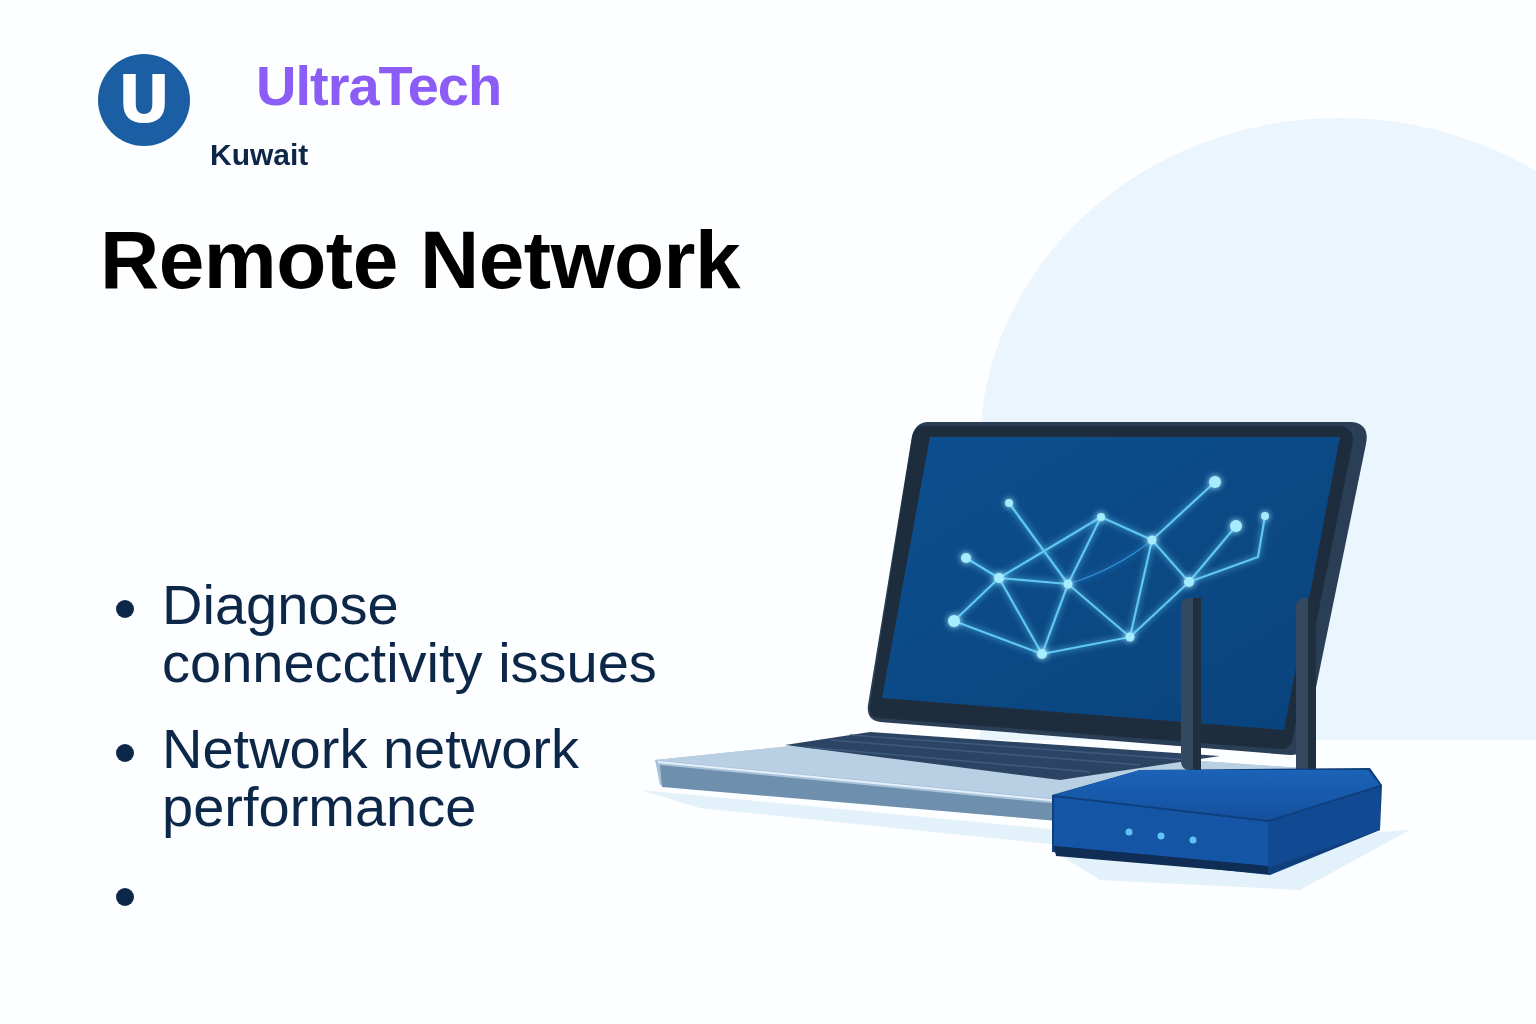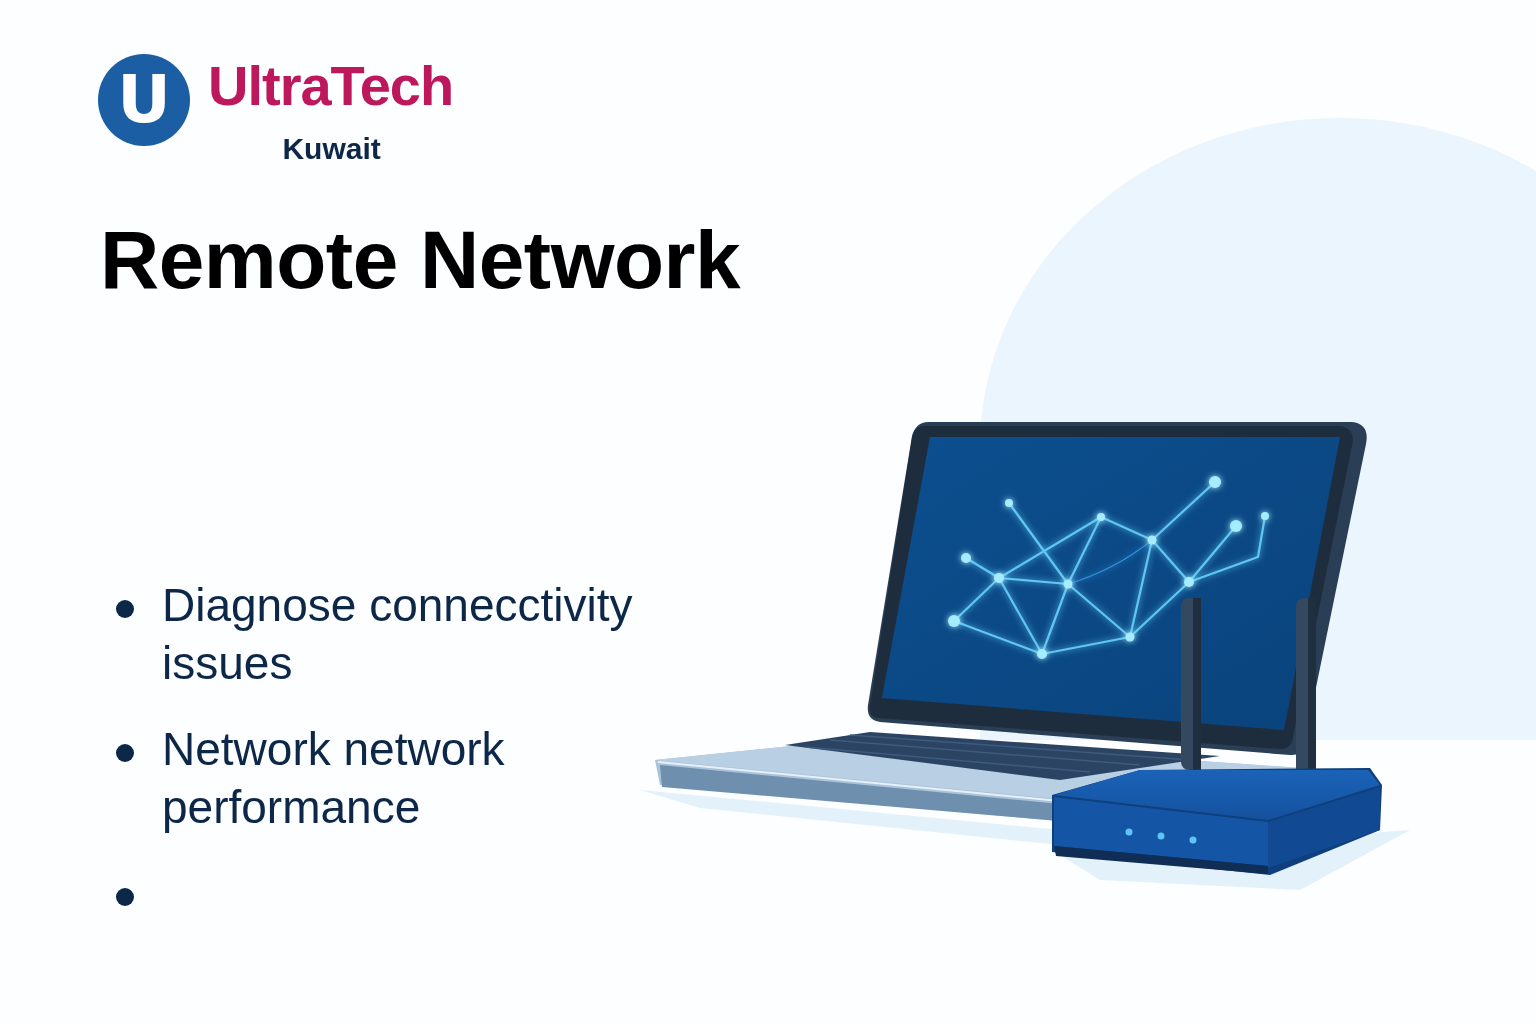--- a/index.html
+++ b/index.html
@@ -19,28 +19,28 @@
   }
   .logo { position: absolute; left: 98px; top: 54px; display: flex; align-items: flex-start; }
   .logo-badge {
     width: 92px; height: 92px; border-radius: 50%;
     background: #1b5ea3;
     display: flex; align-items: center; justify-content: center;
     color: #ffffff; font-weight: bold; font-size: 66px; line-height: 1;
     font-family: "DejaVu Sans", sans-serif;
   }
   .logo-text { margin-left: 18px; }
-  .logo-name { font-size: 56px; font-weight: bold; color: #be185d; line-height: 1; margin-top: 4px; letter-spacing: -1px; }
-  .logo-sub { font-size: 30px; font-weight: bold; color: #0d2748; margin-top: 18px; margin-left: 2px; text-align: center; }
+  .logo-name { font-size: 56px; font-weight: bold; color: #8b5cf6; line-height: 1; margin-top: 4px; letter-spacing: -1px; margin-left: 48px; }
+  .logo-sub { font-size: 30px; font-weight: bold; color: #0d2748; margin-top: 24px; margin-left: 2px; }
 
   .headline { position: absolute; left: 100px; top: 206px; }
   .headline div { font-size: 82px; line-height: 107px; color: #000000; font-weight: bold; letter-spacing: -0.5px; }
 
   .bullets { position: absolute; left: 112px; top: 576px; list-style: none; }
-  .bullets li { position: relative; padding-left: 50px; font-size: 46px; line-height: 58px; color: #0d2748; margin-bottom: 28px; width: 620px; }
+  .bullets li { position: relative; padding-left: 50px; font-size: 56px; line-height: 58px; color: #0d2748; margin-bottom: 28px; width: 620px; }
   .bullets li .dot { position: absolute; left: 4px; top: 24px; width: 18px; height: 18px; border-radius: 50%; background: #0d2748; }
 
   .illustration { position: absolute; left: 0; top: 0; width: 1536px; height: 1024px; pointer-events: none; }
 </style>
 </head>
 <body>
 
 <div class="bg-blob"></div>
 
 <div class="logo">

